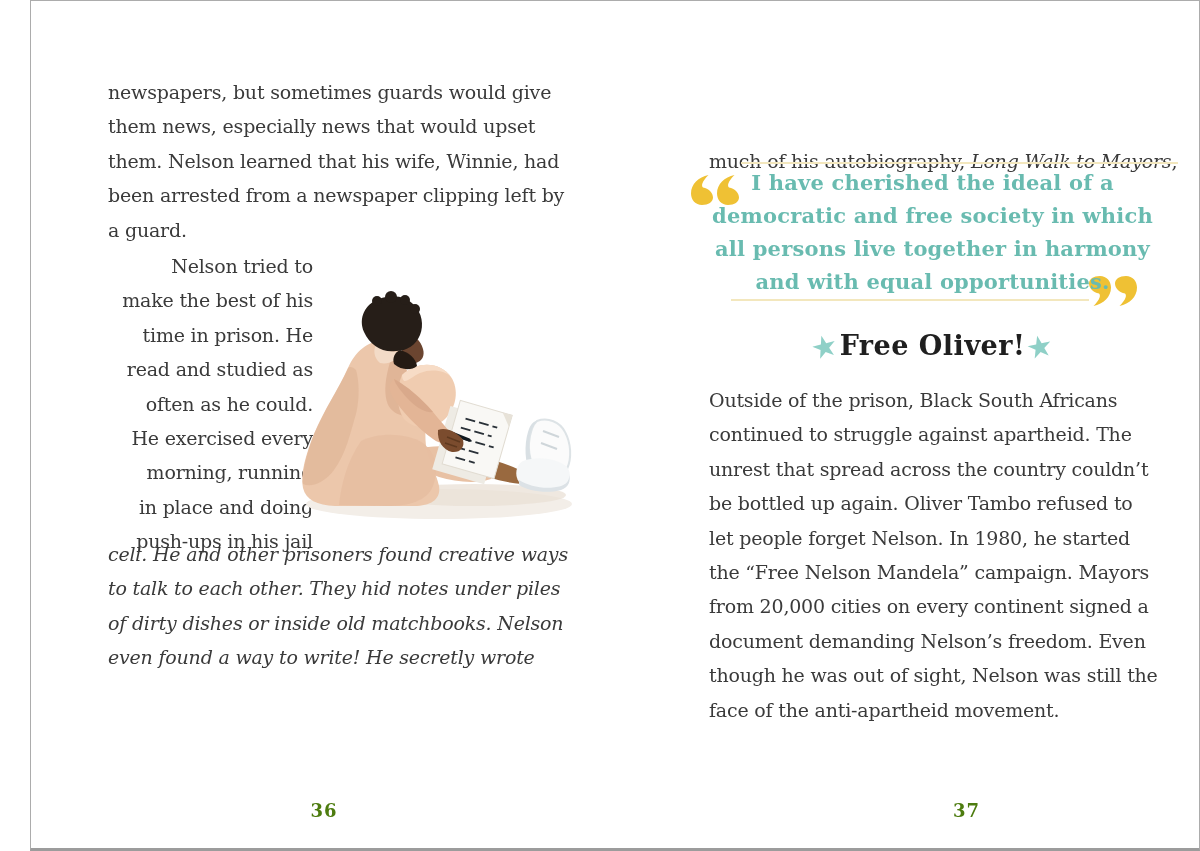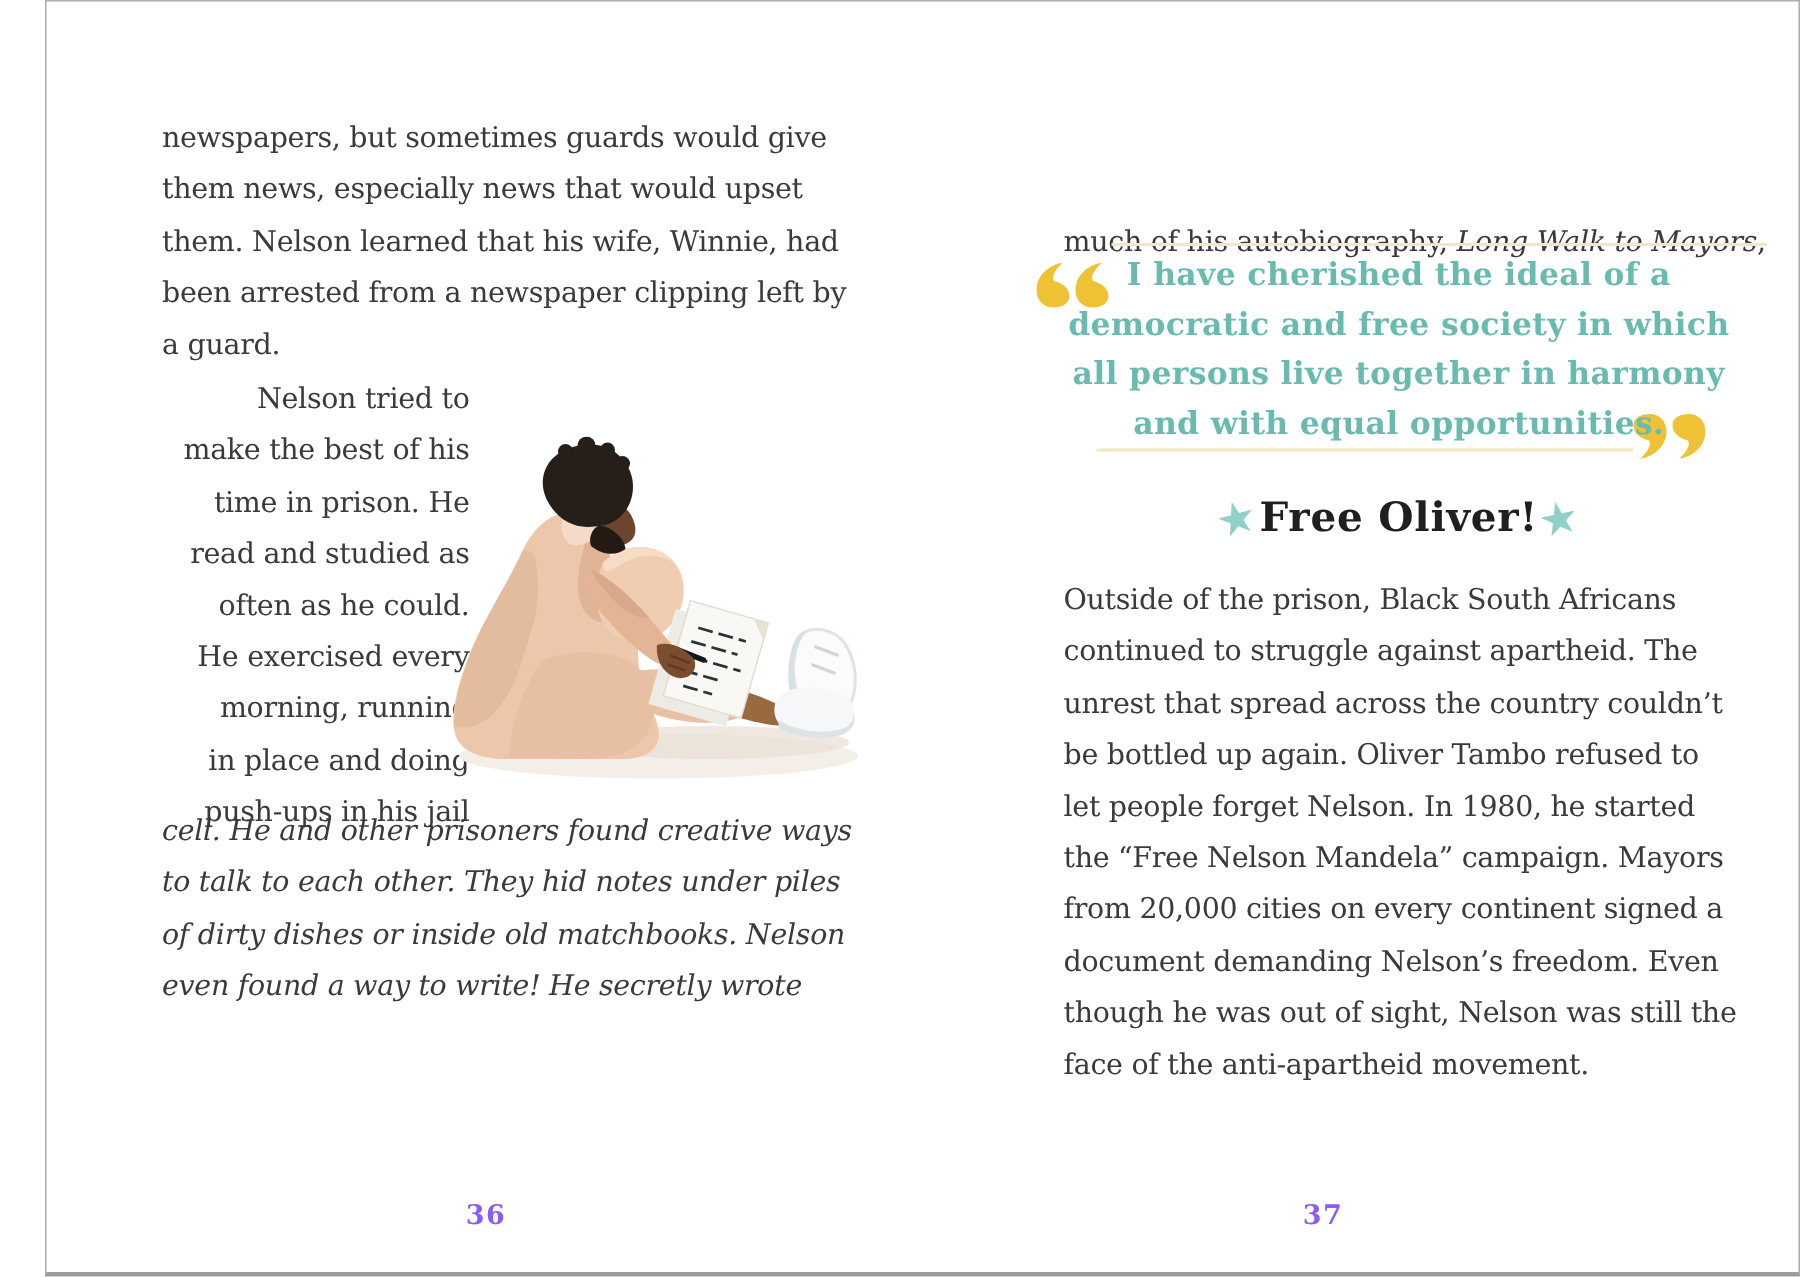--- a/index.html
+++ b/index.html
@@ -34,24 +34,24 @@
     font-size:27px;font-weight:700;color:#1f1f1f;letter-spacing:0.5px;line-height:36px;
   }
   .star{
     display:inline-block;font-size:30px;color:#8fd0c7;font-weight:400;
     vertical-align:-2px;line-height:30px;
   }
   .star-left{transform:rotate(-15deg);margin-right:1px;}
   .star-right{transform:rotate(-12deg);margin-left:1px;}
   .pagenum{
     position:absolute;width:100px;text-align:center;top:799px;
-    font-size:18px;font-weight:700;color:#8b5cf6;letter-spacing:1px;
+    font-size:18px;font-weight:700;color:#4d7c0f;letter-spacing:1px;
   }
   .pagenum-left{left:243px;}
-  .pagenum-right{left:801px;}
+  .pagenum-right{left:849px;text-align:right;}
   .illus{position:absolute;left:268px;top:290px;width:300px;height:237px;}
 </style>
 </head>
 <body>
 
 <div class="sheet">
 
   <div class="txt" style="left:77px;top:74px;width:470px;">newspapers, but sometimes guards would give
 them news, especially news that would upset
 them. Nelson learned that his wife, Winnie, had

